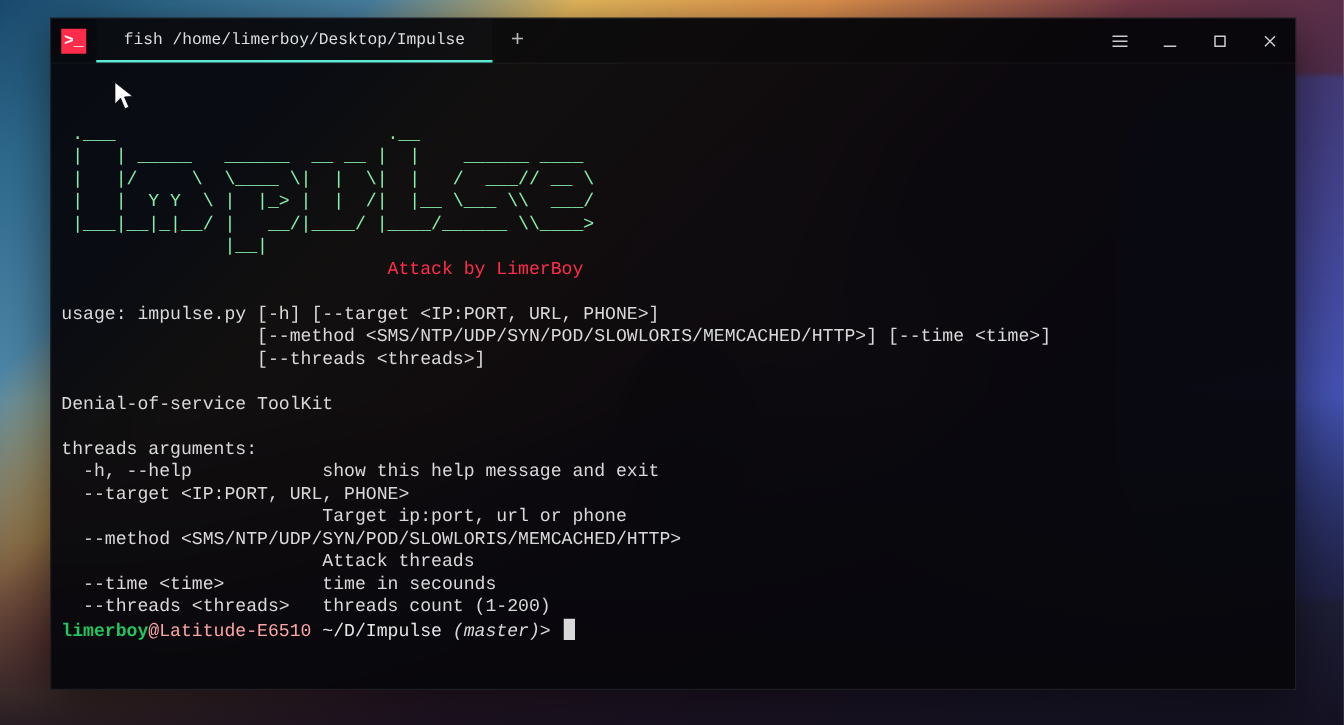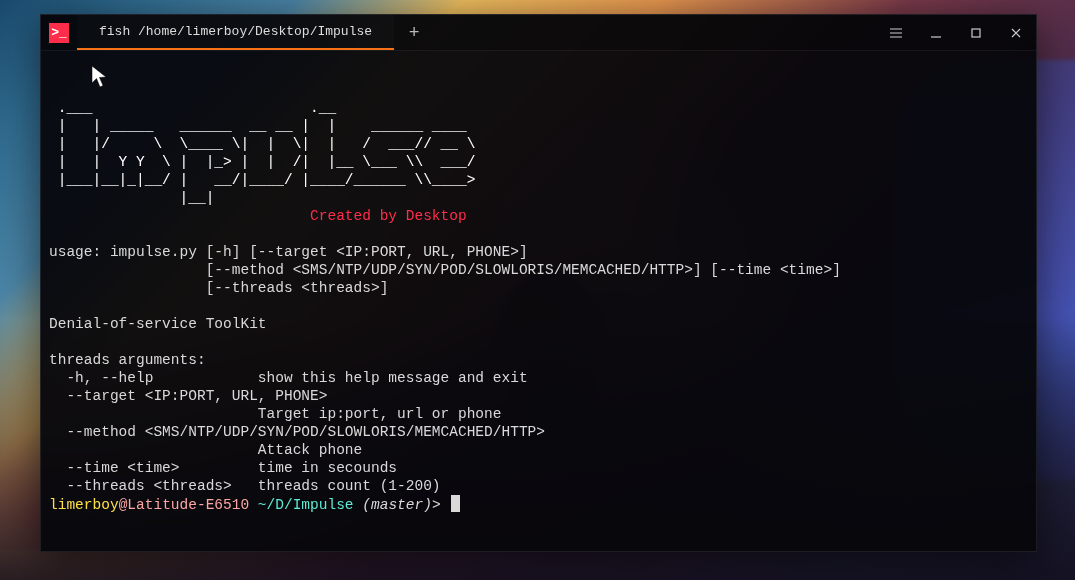--- a/index.html
+++ b/index.html
@@ -67,21 +67,21 @@
     width:36px; display:flex; align-items:center; justify-content:center;
   }
   .app-badge-inner {
     width:20px; height:20px; background:#ff2d4a;
     display:flex; align-items:center; justify-content:center;
     color:#fff; font-size:13px; font-weight:bold;
   }
   .tab {
     display:flex; align-items:center; padding:0 22px;
     color:#ddd; font-size:13px; cursor:pointer;
-    border-bottom:2px solid #f97316;
+    border-bottom:2px solid #5eead4;
     background: rgba(255,255,255,0.02);
   }
   .newtab {
     width:40px; display:flex; align-items:center; justify-content:center;
     color:#bbb; font-size:18px; cursor:pointer;
   }
   .titlebar-spacer { flex:1; }
   .win-btn {
     width:40px; display:flex; align-items:center; justify-content:center;
     color:#ccc; cursor:pointer;
@@ -98,25 +98,25 @@
   .term {
     flex:1; overflow:hidden;
     padding: 48px 8px 8px 8px;
     background: rgba(0,0,0,0.25);
   }
   pre.output {
     font-family: inherit; font-size:14.5px; line-height:18px;
     color:#d9d9d9;
     white-space:pre; overflow:hidden;
   }
-  .ascii { color:#ffffff; }
+  .ascii { color:#86efac; }
   .credit { color:#ff2d4a; }
-  .user { color:#fde047; }
+  .user { color:#22c55e;font-weight:bold; }
   .host { color:#fca5a5; }
-  .path { color:#5eead4; }
+  .path { color:#e5e5e5; }
   .branch { color:#d9d9d9;font-style:italic; }
   .prompt-cursor {
     display:inline-block; width:9px; height:17px; background:#d9d9d9;
     vertical-align:-3px; margin-left:2px;
   }
 </style>
 </head>
 <body>
 
 <div class="bg-deco">
@@ -168,31 +168,31 @@
       </svg>
   </div>
 
   <div class="term">
 <pre class="output"><span class="ascii"> .___                         .__                  
  |   | _____   ______  __ __ |  |    ______ ____  
  |   |/     \  \____ \|  |  \|  |   /  ___// __ \ 
  |   |  Y Y  \ |  |_&gt; |  |  /|  |__ \___ \\  ___/ 
  |___|__|_|__/ |   __/|____/ |____/______ \\____&gt;
                |__|</span>
-                              <span class="credit">Created by Desktop</span>
+                              <span class="credit">Attack by LimerBoy</span>
 
 <span>usage: impulse.py [-h] [--target &lt;IP:PORT, URL, PHONE&gt;]</span>
 <span>                  [--method &lt;SMS/NTP/UDP/SYN/POD/SLOWLORIS/MEMCACHED/HTTP&gt;] [--time &lt;time&gt;]</span>
 <span>                  [--threads &lt;threads&gt;]</span>
 
 <span>Denial-of-service ToolKit</span>
 
 <span>threads arguments:</span>
 <span>  -h, --help            show this help message and exit</span>
 <span>  --target &lt;IP:PORT, URL, PHONE&gt;</span>
 <span>                        Target ip:port, url or phone</span>
 <span>  --method &lt;SMS/NTP/UDP/SYN/POD/SLOWLORIS/MEMCACHED/HTTP&gt;</span>
-<span>                        Attack phone</span>
+<span>                        Attack threads</span>
 <span>  --time &lt;time&gt;         time in secounds</span>
 <span>  --threads &lt;threads&gt;   threads count (1-200)</span>
 <span class="user">limerboy</span><span class="host">@Latitude-E6510 </span><span class="path">~/D/Impulse</span><span class="branch"> (master)&gt; </span><span class="prompt-cursor"></span></pre>
   </div>
 </div>
 
 </body></html>

